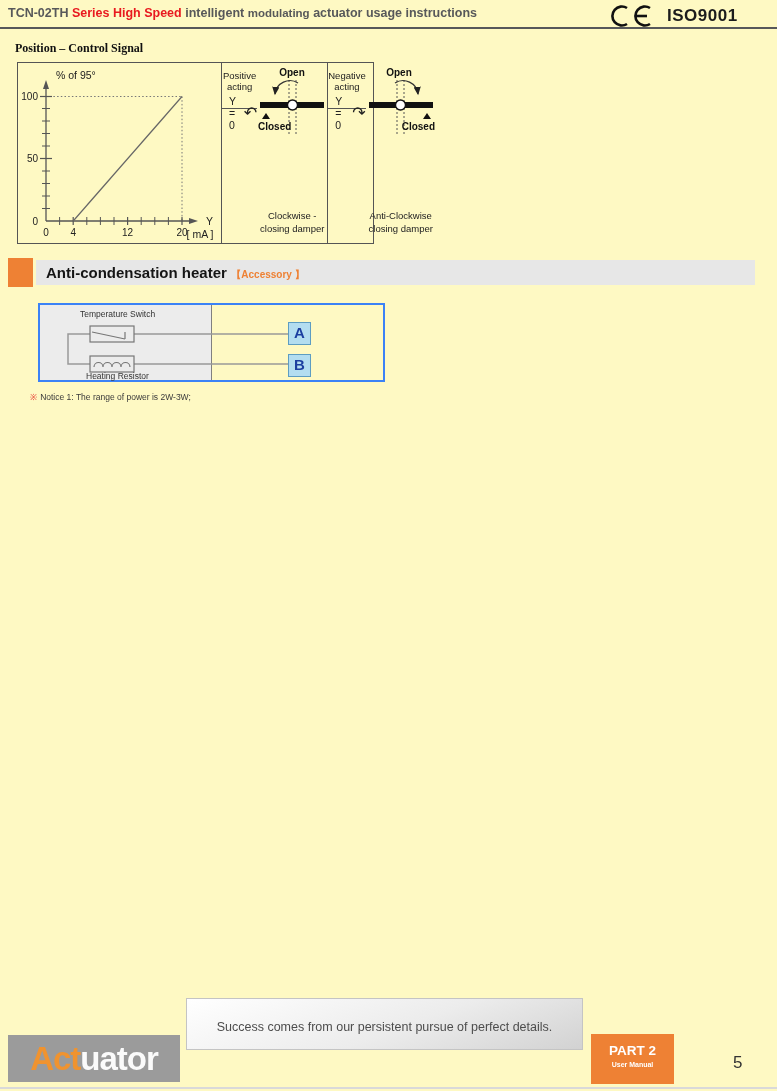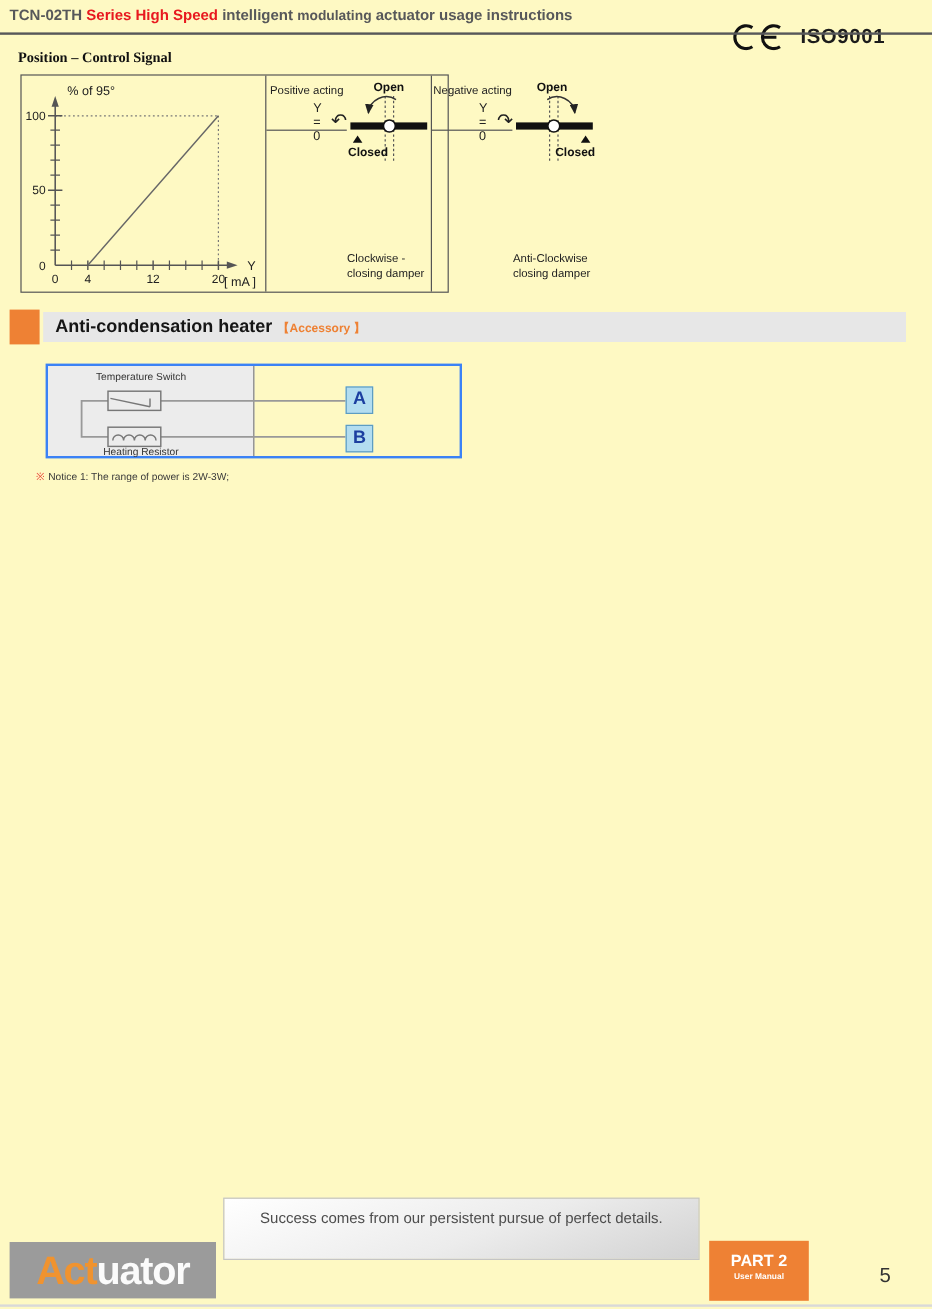--- a/index.html
+++ b/index.html
@@ -3,36 +3,36 @@
 <meta charset="utf-8">
 <style>
   * { margin:0; padding:0; box-sizing:border-box; }
   body { background:#fff; font-family:"Liberation Sans", sans-serif; }
   .page { position:relative; width:777px; height:1091px; background:#fef9c3; overflow:hidden; }
 
   
   .hdr-title { position:absolute; left:8px; top:6px; font-size:12.5px; font-weight:bold; color:#57585a; white-space:nowrap; }
   .hdr-title .red { color:#e8191f; }
   .hdr-title .lite { font-weight:600; font-size:11.5px; }
-  .hdr-certs { position:absolute; left:610px; top:20px; width:160px; display:flex; align-items:center; gap:10px; }
+  .hdr-certs { position:absolute; left:610px; top:5px; width:160px; display:flex; align-items:center; gap:10px; }
   .iso { font-size:17px; font-weight:bold; color:#1c1c1c; letter-spacing:.5px; }
   .hdr-rule { position:absolute; left:0; right:0; top:27px; height:2px; background:#57585a; }
 
   
   .pos-title { position:absolute; left:15px; top:41px; font-family:"Liberation Serif", serif; font-weight:bold; font-size:12px; color:#111; }
   .signal-box { position:absolute; left:17px; top:62px; width:357px; height:182px; border:1px solid #555; display:flex; }
   .chart-area { width:203px; height:100%; }
   .acting-col { flex:1; border-left:1px solid #555; display:flex; flex-direction:row; }
   .acting-head { height:46px; border-bottom:1px solid #555; }
   .acting-head .cap { text-align:center; padding-top:7px; font-size:9.5px; color:#222; }
-  .acting-head .sig { margin-top:3px; padding-left:7px; font-size:10.5px; color:#222; display:flex; align-items:center;margin-left:32px; }
+  .acting-head .sig { margin-top:3px; padding-left:7px; font-size:10.5px; color:#222; display:flex; align-items:center; }
   .acting-head .sig .arrow { font-size:16px; line-height:10px; margin-left:8px; color:#222; }
   .acting-body { flex:1; display:flex; flex-direction:column; }
   .damper-svg { margin:3px auto 0; display:block; }
-  .acting-caption { margin-top:auto; margin-bottom:7px; text-align:left; font-size:9.5px; line-height:1.35; color:#222; }
+  .acting-caption { margin-top:auto; margin-bottom:7px; text-align:center; font-size:9.5px; line-height:1.35; color:#222; }
   svg text { font-family:"Liberation Sans", sans-serif; }
 
   
   .sec-bullet { position:absolute; left:8px; top:258px; width:25px; height:29px; background:#ee8134; }
   .sec-bar { position:absolute; left:36px; top:260px; width:719px; height:25px; background:#e7e7e7; line-height:25px; padding-left:10px; white-space:nowrap; }
   .sec-bar .t1 { font-size:15px; font-weight:bold; color:#151515; }
   .sec-bar .t2 { font-size:10px; font-weight:bold; color:#ee8134; }
 
   .heater-box { position:absolute; left:38px; top:303px; width:347px; height:79px; border:2px solid #3b82f6; }
   .heater-gray { position:absolute; left:0; top:0; width:172px; height:100%; background:#ececec; border-right:1px solid #808080; }
@@ -48,21 +48,21 @@
   .notices { position:absolute; left:30px; top:391px; font-size:8.5px; color:#3a3a3a; line-height:13.5px; }
   .notices .mark { color:#e8392f; margin-right:3px; }
 
   
   .logo-box { position:absolute; left:8px; top:1035px; width:172px; height:47px; background:#9b9b9b; text-align:center; }
   .logo-box .logo { font-size:33px; font-weight:bold; line-height:47px; letter-spacing:-1px; }
   .logo-box .la { color:#f0932f; }
   .logo-box .lb { color:#fbfbfb; }
   .slogan-box { position:absolute; left:186px; top:998px; width:397px; height:52px; border:1px solid #c4c4c4;
                 background:linear-gradient(160deg,#ffffff 0%,#ececec 55%,#d2d2d2 100%);
-                text-align:center; font-size:12.5px; color:#4d4d4d; padding-top:7px; line-height:18px; }
+                text-align:center; font-size:12.5px; color:#4d4d4d; padding-top:19px; line-height:18px; }
   .part-box { position:absolute; left:591px; top:1034px; width:83px; height:50px; background:#ee8134; text-align:center; color:#fff; }
   .part-box .p1 { font-size:13.5px; font-weight:bold; margin-top:9px; }
   .part-box .p2 { font-size:7px; font-weight:bold; margin-top:3px; }
   .page-num { position:absolute; left:733px; top:1053px; font-size:17px; color:#333; }
   .bottom-line { position:absolute; left:0; right:0; top:1087px; height:2px; background:#d9d9d9; }
 </style>
 </head>
 <body>
 
 <div class="page">

